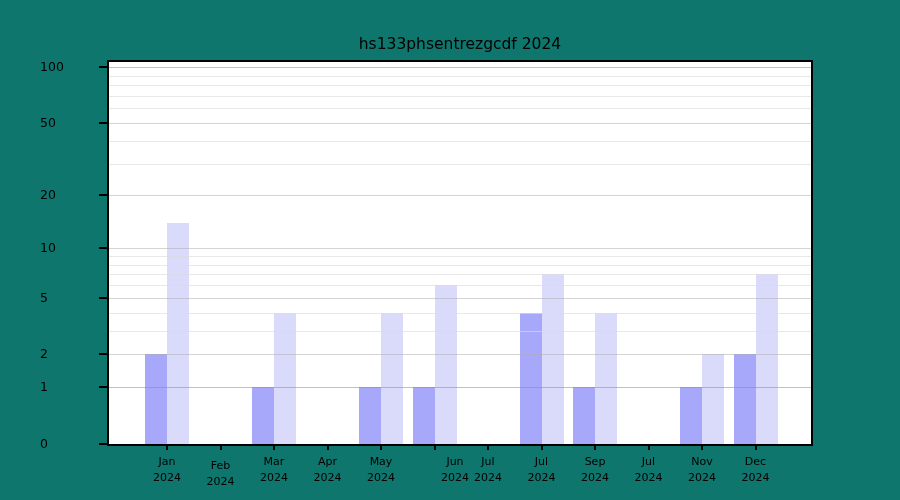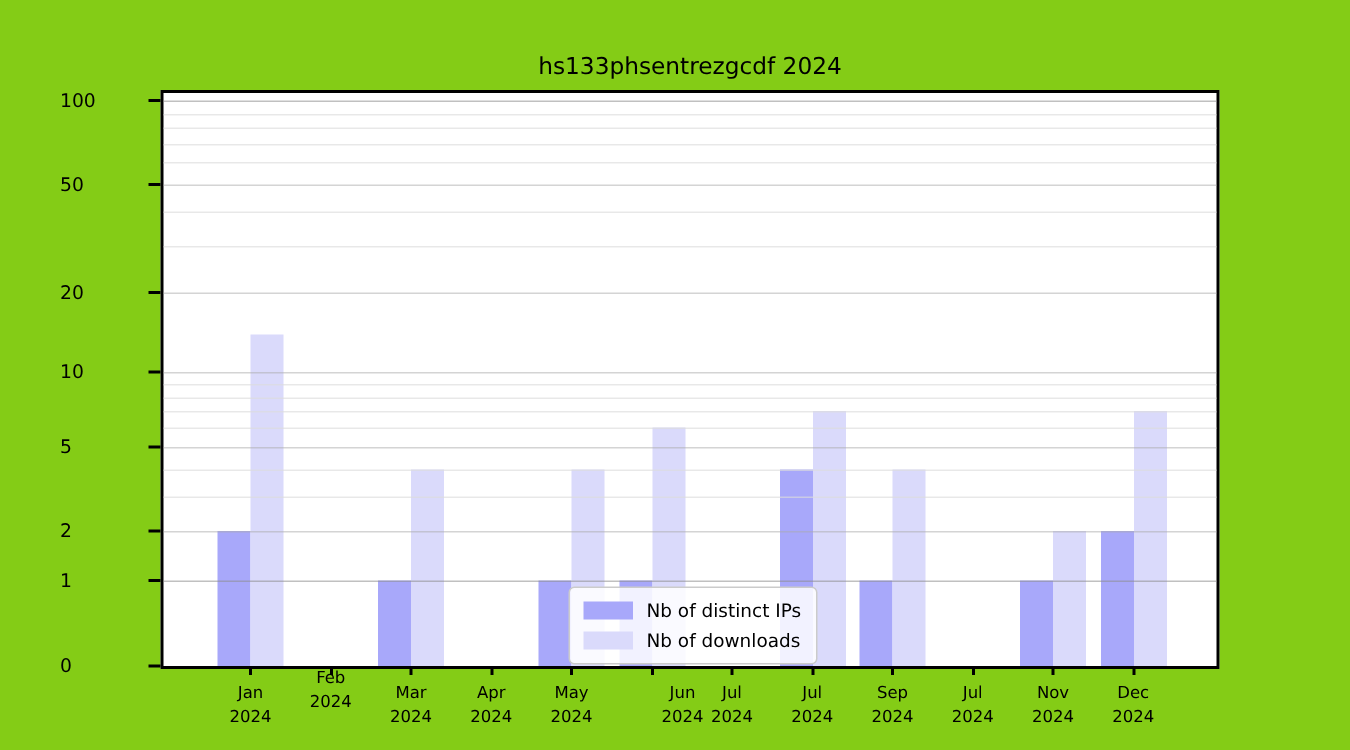--- a/index.html
+++ b/index.html
@@ -1,17 +1,17 @@
 <!DOCTYPE html>
 <html><head>
 <meta charset="utf-8">
 <style>
   html,body { margin:0; padding:0; background:#ffffff; }
   #figure {
-    position:relative; width:900px; height:500px; background:#84cc16;
+    position:relative; width:900px; height:500px; background:#0f766e;
     font-family:"DejaVu Sans","Liberation Sans",sans-serif; overflow:hidden;
     -webkit-font-smoothing:antialiased;
   }
   #chart-title {
     position:absolute; left:107px; top:35px; width:706px;
     text-align:center; font-size:15.5px; color:#000;
   }
   #plot {
     position:absolute; left:107px; top:60px; width:702px; height:382px;
     border:2px solid #000000; box-sizing:content-box; background:#ffffff;
@@ -77,30 +77,20 @@
       <div class="bar" style="left: 410.5px; top: 250.594px; width: 22px; height: 131.406px; background: rgb(168, 168, 250);"></div>
       <div class="bar" style="left: 432.5px; top: 212.219px; width: 22px; height: 169.781px; background: rgb(218, 218, 251);"></div>
       <div class="bar" style="left: 464px; top: 325.406px; width: 22px; height: 56.5936px; background: rgb(168, 168, 250);"></div>
       <div class="bar" style="left: 486px; top: 250.594px; width: 22px; height: 131.406px; background: rgb(218, 218, 251);"></div>
       <div class="bar" style="left: 571px; top: 325.406px; width: 22px; height: 56.5936px; background: rgb(168, 168, 250);"></div>
       <div class="bar" style="left: 593px; top: 292.301px; width: 22px; height: 89.6988px; background: rgb(218, 218, 251);"></div>
       <div class="bar" style="left: 624.5px; top: 292.301px; width: 22px; height: 89.6988px; background: rgb(168, 168, 250);"></div>
       <div class="bar" style="left: 646.5px; top: 212.219px; width: 22px; height: 169.781px; background: rgb(218, 218, 251);"></div>
     </div>
 
-  <div id="legend">
-    <div class="legend-row">
-      <span class="legend-swatch" id="swatch-0" style="background: rgb(168, 168, 250);"></span>
-      <span class="legend-label">Nb of distinct IPs</span>
-    </div>
-    <div class="legend-row">
-      <span class="legend-swatch" id="swatch-1" style="background: rgb(218, 218, 251);"></span>
-      <span class="legend-label">Nb of downloads</span>
-    </div>
-  </div>
 <div class="ytick-mark" style="left: 99px; top: 443px;"></div>
     <div class="ytick-label" style="top: 436px;">0</div>
     <div class="ytick-mark" style="left: 99px; top: 386.406px;"></div>
     <div class="ytick-label" style="top: 379.406px;">1</div>
     <div class="ytick-mark" style="left: 99px; top: 353.301px;"></div>
     <div class="ytick-label" style="top: 346.301px;">2</div>
     <div class="ytick-mark" style="left: 99px; top: 296.708px;"></div>
     <div class="ytick-label" style="top: 289.708px;">5</div>
     <div class="ytick-mark" style="left: 99px; top: 247.218px;"></div>
     <div class="ytick-label" style="top: 240.218px;">10</div>
@@ -109,21 +99,21 @@
     <div class="ytick-mark" style="left: 99px; top: 121.977px;"></div>
     <div class="ytick-label" style="top: 114.977px;">50</div>
     <div class="ytick-mark" style="left: 99px; top: 66.1876px;"></div>
     <div class="ytick-label" style="top: 59.1876px;">100</div>
     <div class="xtick-mark" style="left: 166px; top: 444px;"></div>
     <div class="xtick-label" style="left: 135px; top: 454px;">
       <div>Jan</div>
       <div>2024</div>
     </div>
     <div class="xtick-mark" style="left: 219.5px; top: 444px;"></div>
-    <div class="xtick-label" style="left: 188.5px; top: 444px;">
+    <div class="xtick-label" style="left: 188.5px; top: 458px;">
       <div>Feb</div>
       <div>2024</div>
     </div>
     <div class="xtick-mark" style="left: 273px; top: 444px;"></div>
     <div class="xtick-label" style="left: 242px; top: 454px;">
       <div>Mar</div>
       <div>2024</div>
     </div>
     <div class="xtick-mark" style="left: 326.5px; top: 444px;"></div>
     <div class="xtick-label" style="left: 295.5px; top: 454px;">

